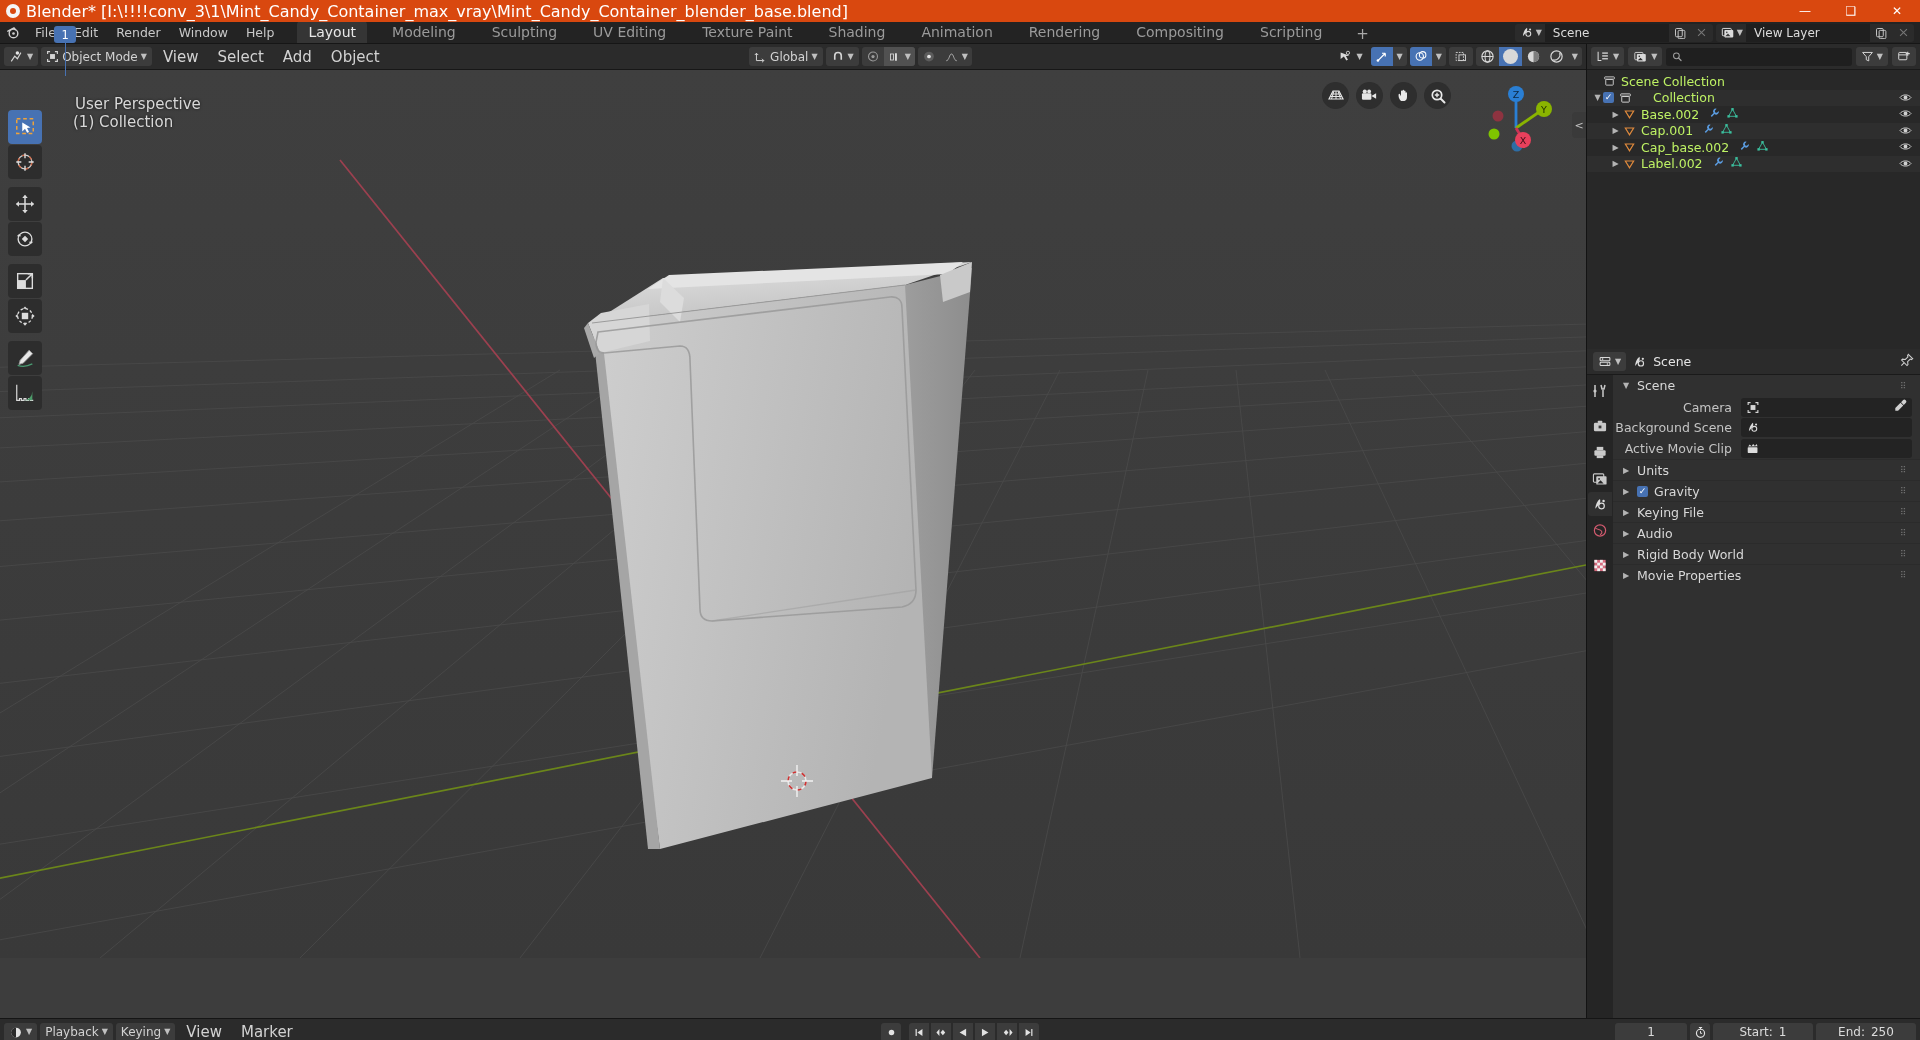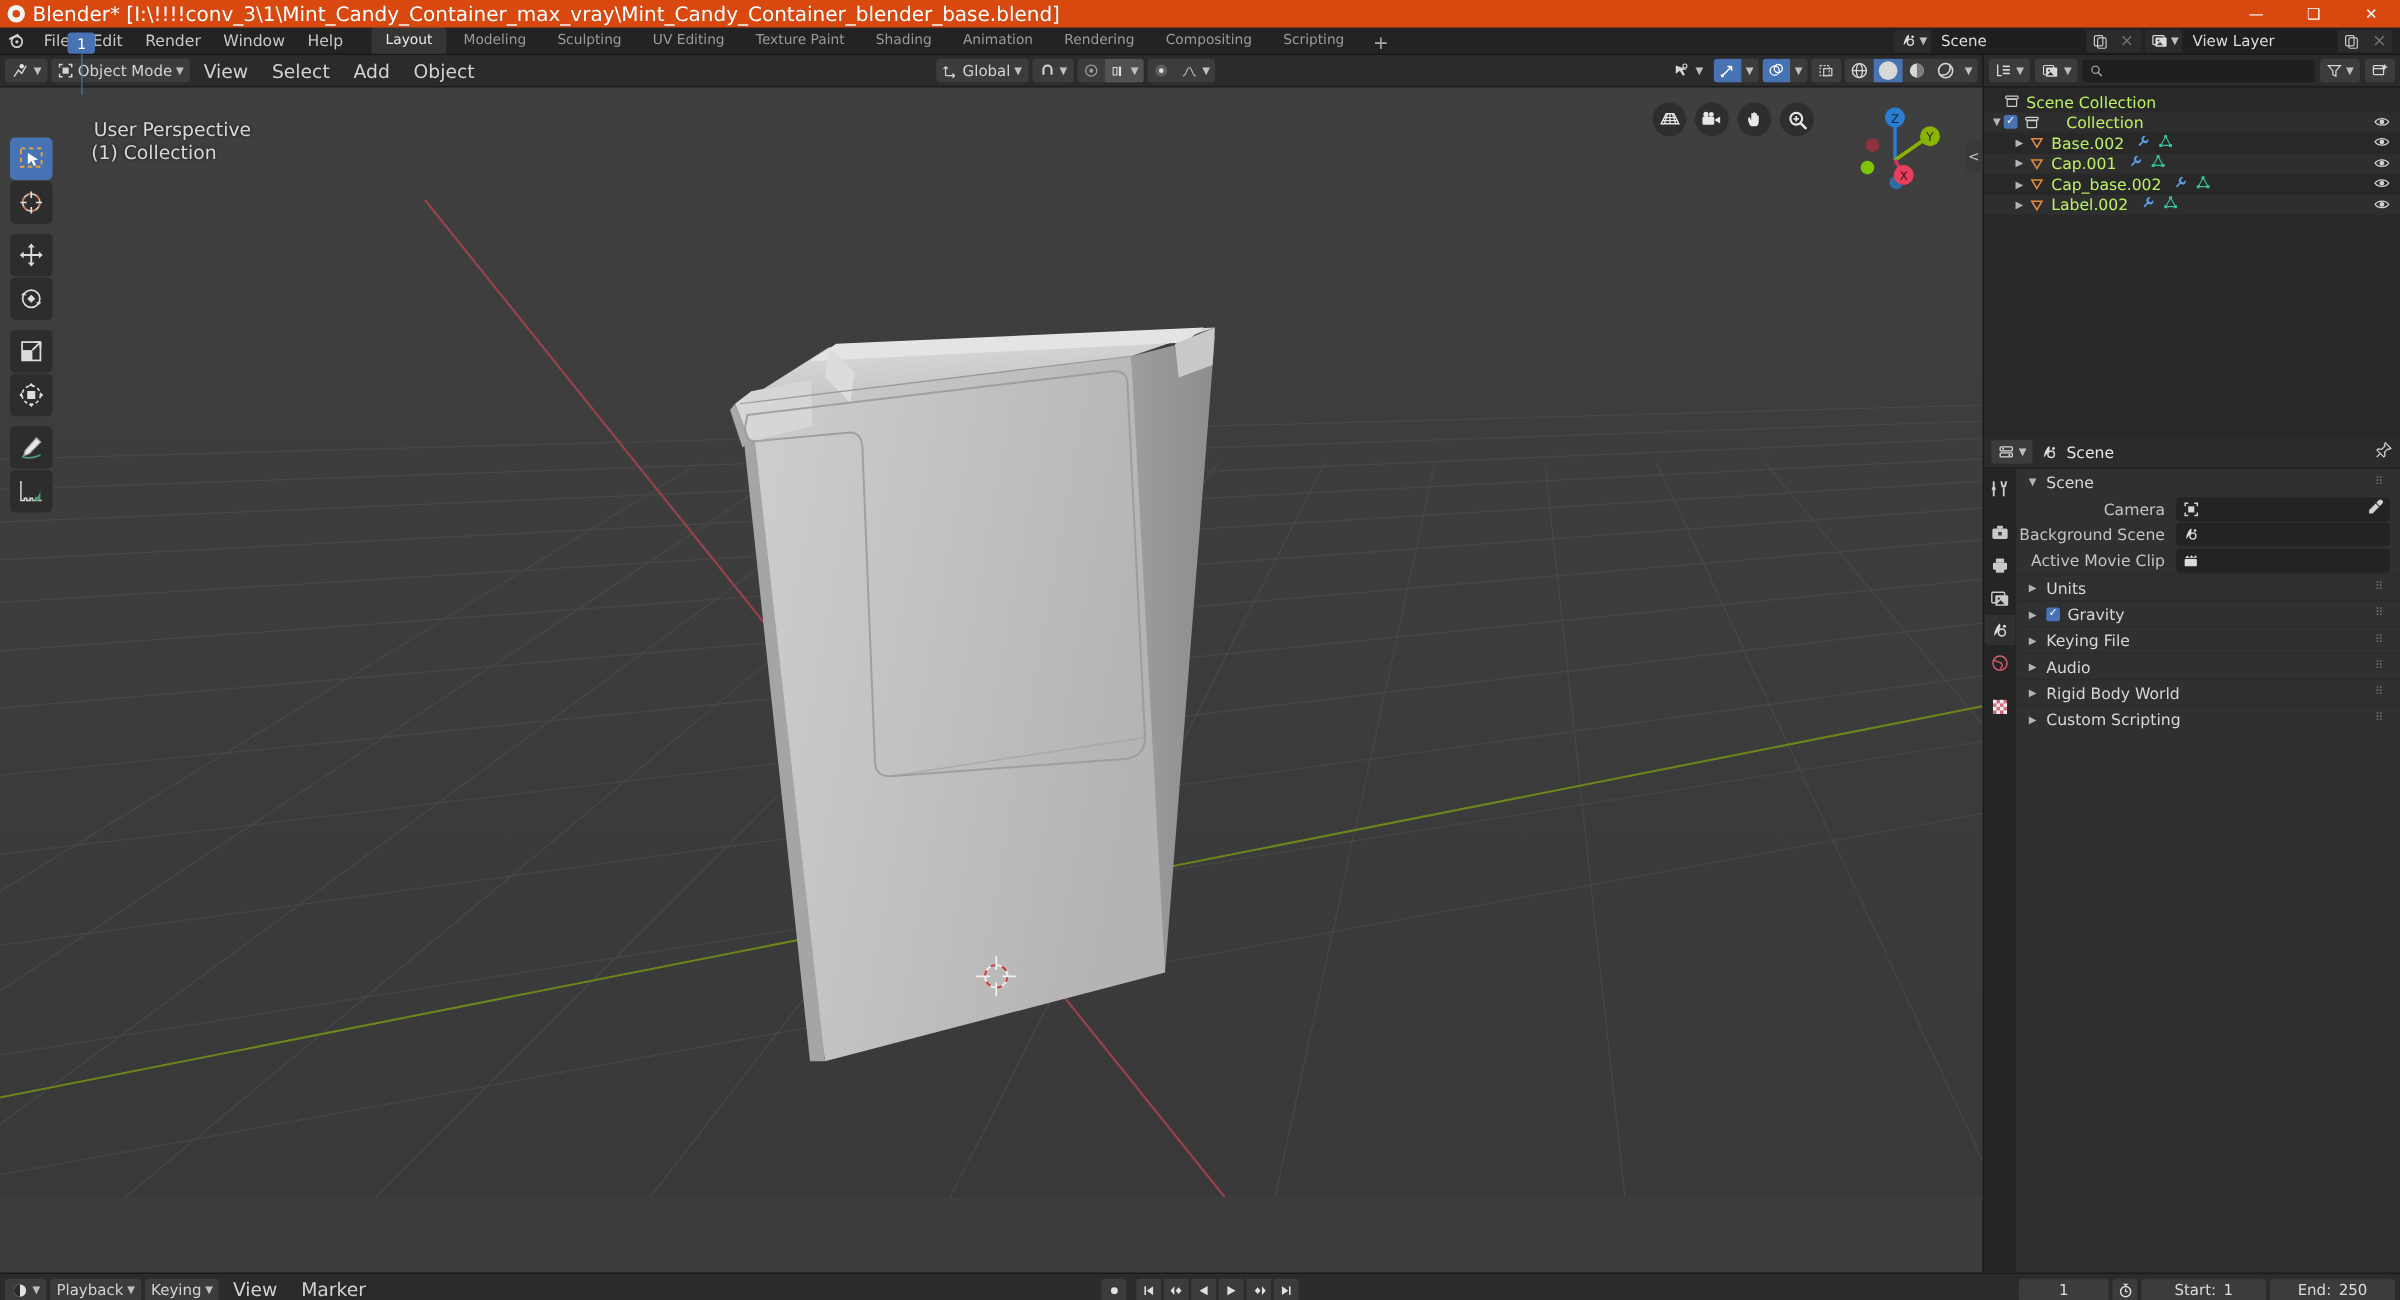--- a/index.html
+++ b/index.html
@@ -19,22 +19,22 @@
   #winbtns div { width:46px;height:22px;display:flex;align-items:center;
       justify-content:center;color:#fff;font-size:12px; }
 
   
   #topbar { height:22px; background:#232323; display:flex; align-items:stretch;
       border-bottom:1px solid #161616; }
   #topbar .logo { width:26px;display:flex;align-items:center;justify-content:center; }
   .menu-item { padding:0 9px; display:flex;align-items:center; color:#c8c8c8;
       font-size:12.5px; cursor:default; }
   .ws-tabs { display:flex; align-items:flex-end; margin-left:14px; }
-  .ws-tab { padding:2px 11px 3px; font-size:11px; color:#9b9b9b;
-      border-radius:4px 4px 0 0; margin-right:3px; display:flex;align-items:center;
+  .ws-tab { padding:2px 11px 3px; font-size:14px; color:#9b9b9b;
+      border-radius:4px 4px 0 0; margin-right:14px; display:flex;align-items:center;
       height:22px; }
   .ws-tab.active { background:#353535; color:#e8e8e8; }
   .ws-add { padding:0 9px; color:#a8a8a8; display:flex;align-items:center;
       font-size:15px; }
   .topbar-right { margin-left:auto; display:flex; align-items:center;
       padding-right:6px; gap:3px; }
   .id-block { display:flex; align-items:center; height:18px; }
   .id-icon-btn { background:#2b2b2b; border-radius:3px 0 0 3px; height:18px;
       display:flex;align-items:center; padding:0 3px 0 5px; gap:2px;}
   .id-name { background:#1f1f1f; height:18px; min-width:124px; display:flex;
@@ -919,21 +919,21 @@
             <span>Audio</span>
             <span class="grip">⠿</span>
           </div>
           <div class="psec">
             <span class="tri" style="width:10px">▶</span>
             <span>Rigid Body World</span>
             <span class="grip">⠿</span>
           </div>
           <div class="psec">
             <span class="tri" style="width:10px">▶</span>
-            <span>Custom Scripting</span>
+            <span>Movie Properties</span>
             <span class="grip">⠿</span>
           </div>
         </div>
       </div>
     </div>
   </div>
 </div>
 
 <div id="timeline">
   <div id="tl-headwrap">

